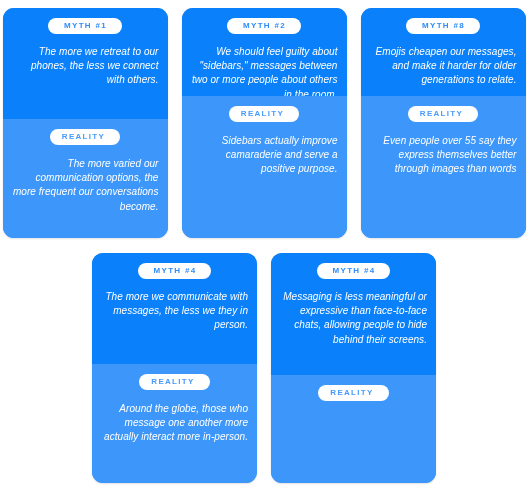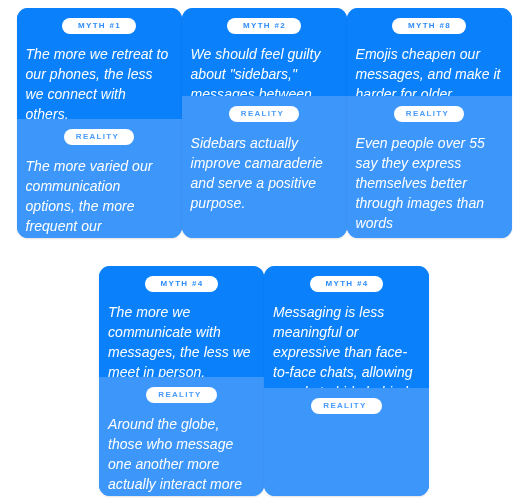--- a/index.html
+++ b/index.html
@@ -16,31 +16,32 @@
 
   .board {
     position: relative;
     width: 528px;
     height: 499px;
   }
 
   .row {
     display: flex;
     justify-content: center;
+    gap: 14px;
   }
   .row-top {
     position: absolute;
     left: 0;
     top: 8px;
     width: 528px;
   }
   .row-bottom {
     position: absolute;
     left: 0;
-    top: 266px;
+    top: 253px;
     width: 528px;
   }
 
   .card {
     width: 165px;
     height: 230px;
     border-radius: 11px;
     overflow: hidden;
     display: flex;
     flex-direction: column;
@@ -82,23 +83,23 @@
   }
   .panel-reality .badge {
     color: #4a9cfb;
     padding-left: 12px;
   }
 
   .body-text {
     margin-top: 11px;
     color: #ffffff;
     font-style: italic;
-    font-size: 14px;
+    font-size: 10px;
     line-height: 1.42;
-    text-align: left;
+    text-align: right;
     letter-spacing: 0.05px;
   }
   .panel-reality .body-text {
     margin-top: 12px;
   }
 </style>
 </head>
 <body>
 
 <div class="board">
@@ -138,21 +139,21 @@
       </div>
     </div>
 
   </div>
 
   <div class="row row-bottom">
 
     <div class="card">
       <div class="panel panel-myth h111">
         <span class="badge">MYTH #4</span>
-        <div class="body-text">The more we communicate with messages, the less we meet in person.</div>
+        <div class="body-text">The more we communicate with messages, the less we they in person.</div>
       </div>
       <div class="panel panel-reality">
         <span class="badge">REALITY</span>
         <div class="body-text">Around the globe, those who message one another more actually interact more in-person.</div>
       </div>
     </div>
 
     <div class="card">
       <div class="panel panel-myth h122">
         <span class="badge">MYTH #4</span>

